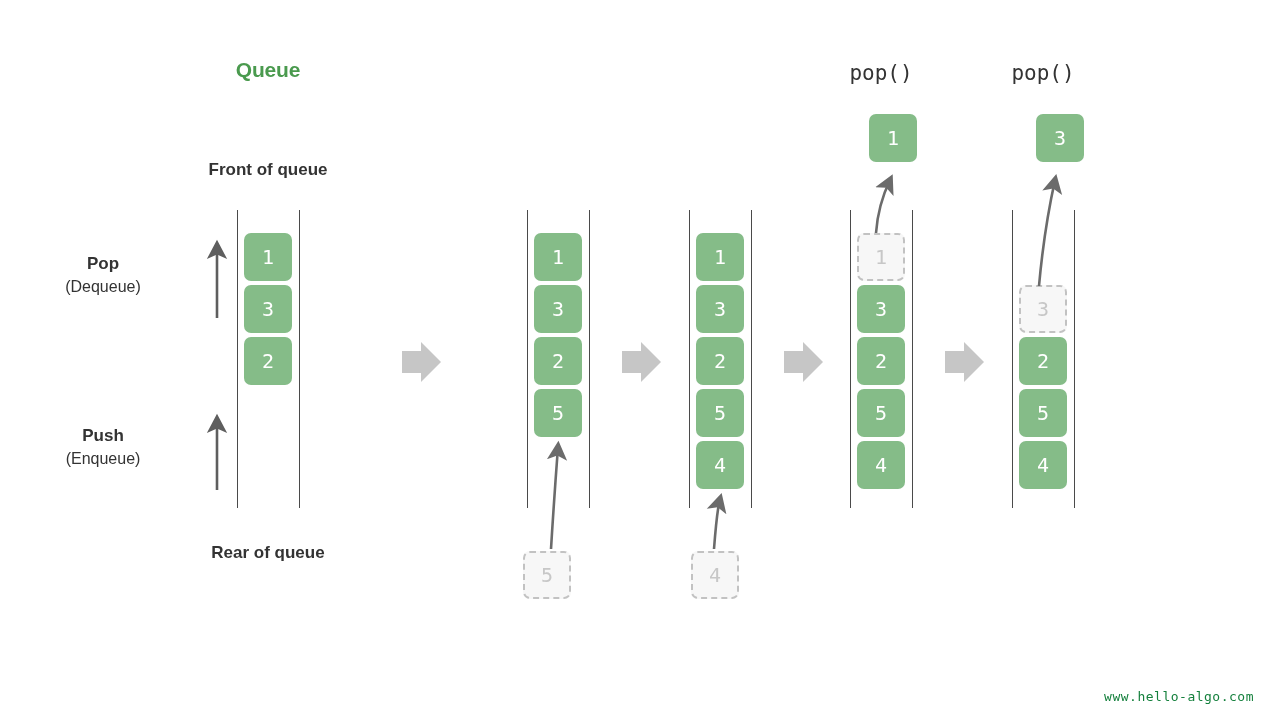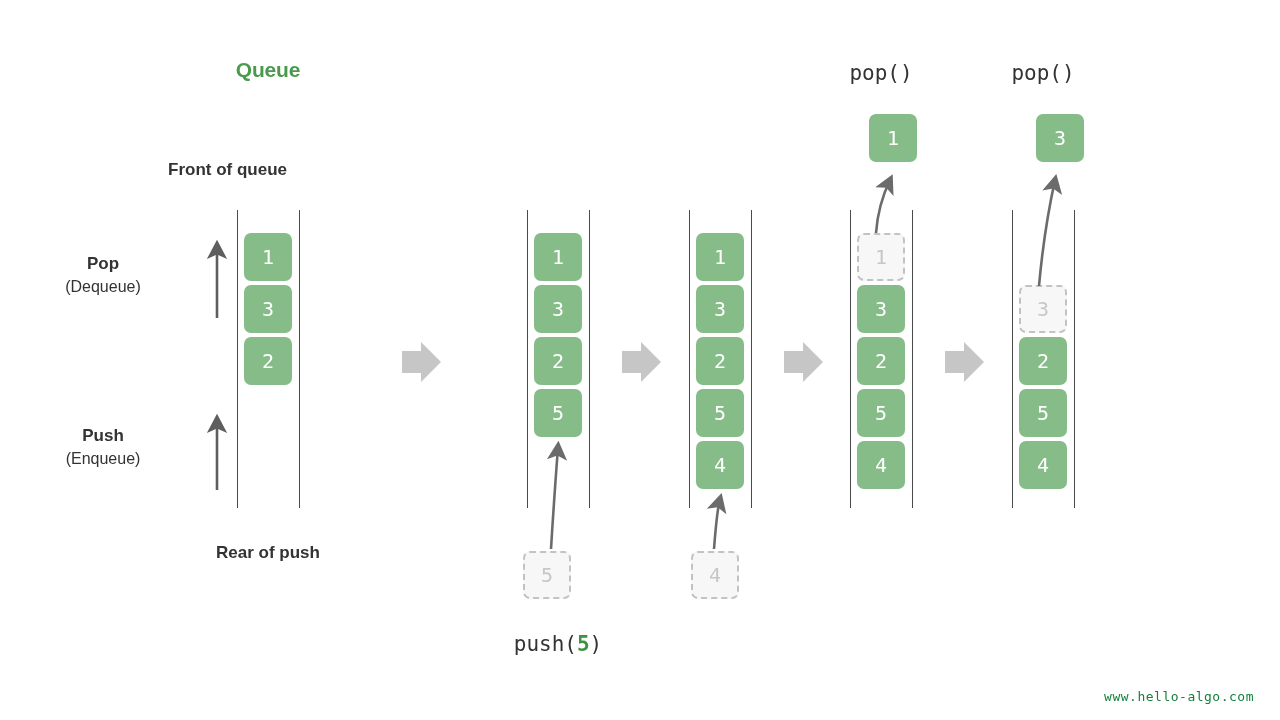--- a/index.html
+++ b/index.html
@@ -30,20 +30,21 @@
     text-align: center;
     font-size: 21px;
     font-weight: bold;
     color: #4a9a4e;
     letter-spacing: -0.2px;
   }
   .lbl-front {
     position: absolute;
     left: 168px; top: 160px;
     width: 200px;
+    text-align: center;
     font-size: 17px;
     font-weight: bold;
     color: #333333;
   }
   .lbl-rear {
     position: absolute;
     left: 168px; top: 543px;
     width: 200px;
     text-align: center;
     font-size: 17px;
@@ -127,21 +128,21 @@
     pointer-events: none;
   }
 </style>
 </head>
 <body>
 
 <div class="stage-root">
 
   <div class="title-queue">Queue</div>
   <div class="lbl-front">Front of queue</div>
-  <div class="lbl-rear">Rear of push</div>
+  <div class="lbl-rear">Rear of queue</div>
 
   <div class="sidegroup" id="grp-push">
     <div class="line1">Push</div>
     <div class="line2">(Enqueue)</div>
   </div>
   <div class="sidegroup" id="grp-pop">
     <div class="line1">Pop</div>
     <div class="line2">(Dequeue)</div>
   </div>
 
@@ -151,21 +152,20 @@
   <div class="cell" style="left:244px; top:285px;">3</div>
   <div class="cell" style="left:244px; top:337px;">2</div>
 
   <div class="rail" style="left:527px; top:210px; height:298px;"></div>
   <div class="rail" style="left:589px; top:210px; height:298px;"></div>
   <div class="cell" style="left:534px; top:233px;">1</div>
   <div class="cell" style="left:534px; top:285px;">3</div>
   <div class="cell" style="left:534px; top:337px;">2</div>
   <div class="cell" style="left:534px; top:389px;">5</div>
   <div class="cell ghost" style="left:523px; top:551px;">5</div>
-  <div class="opcap" style="left:458px; top:632px;"><span>push(</span><span class="num">5</span><span>)</span></div>
 
   <div class="rail" style="left:689px; top:210px; height:298px;"></div>
   <div class="rail" style="left:751px; top:210px; height:298px;"></div>
   <div class="cell" style="left:696px; top:233px;">1</div>
   <div class="cell" style="left:696px; top:285px;">3</div>
   <div class="cell" style="left:696px; top:337px;">2</div>
   <div class="cell" style="left:696px; top:389px;">5</div>
   <div class="cell" style="left:696px; top:441px;">4</div>
   <div class="cell ghost" style="left:691px; top:551px;">4</div>
 

